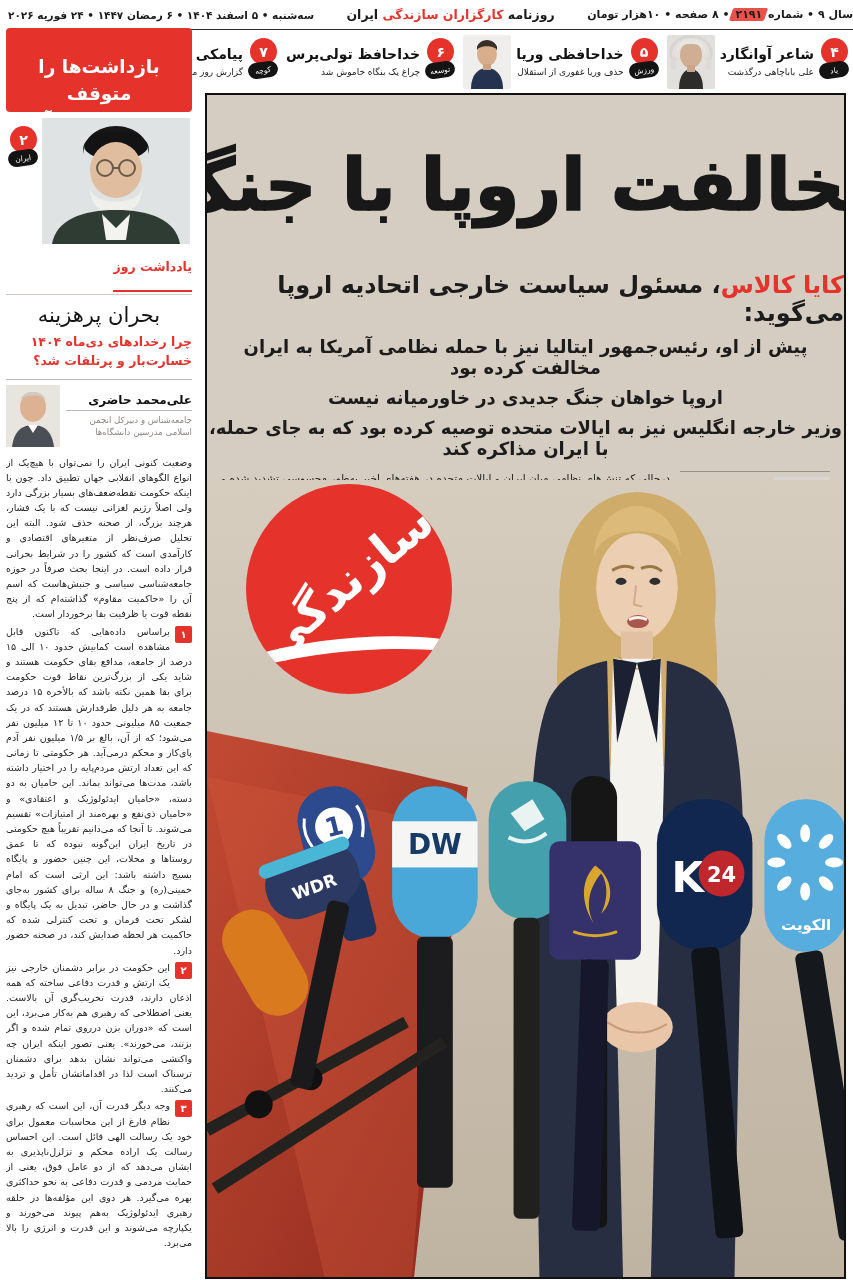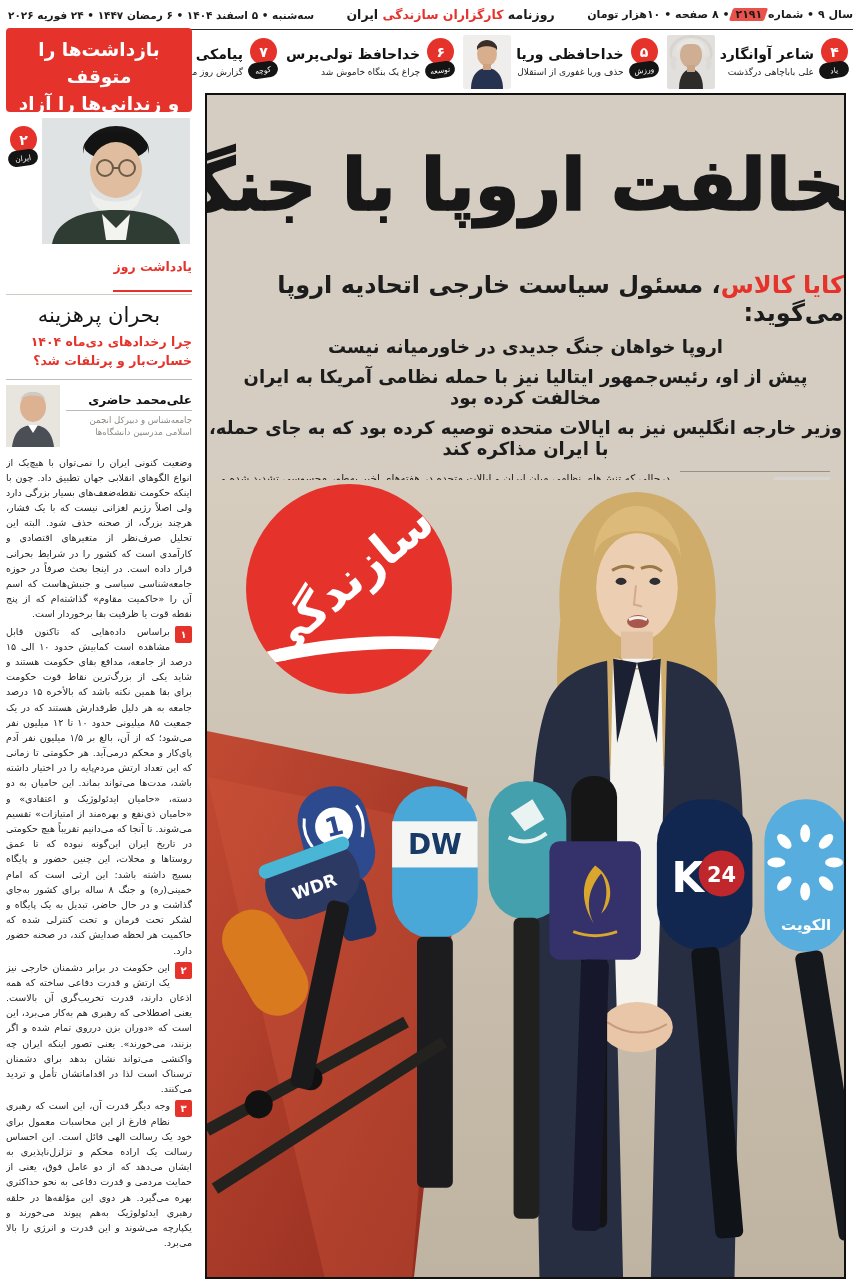--- a/index.html
+++ b/index.html
@@ -23,21 +23,21 @@
   .t-badge { position:relative; width:30px; height:52px; flex:0 0 30px; }
   .t-num { position:absolute; top:2px; right:1px; width:27px; height:27px; border-radius:50%; background:#e5332c; color:#fff; font-weight:bold; font-size:14px; display:flex; align-items:center; justify-content:center; }
   .t-tab { position:absolute; top:26px; right:0; width:30px; height:16px; border-radius:8px; background:#141414; color:#fff; font-size:7.5px; display:flex; align-items:center; justify-content:center; transform:rotate(-8deg); }
   .t-text { flex:1; text-align:right; line-height:1.25; }
   .t-title { font-size:14px; font-weight:bold; color:#121212; white-space:nowrap; }
   .t-sub { font-size:9px; color:#222; margin-top:3px; white-space:nowrap; }
   .t-photo { flex:0 0 48px; width:48px; height:54px; overflow:hidden; border-radius:2px; }
 
   
   .sidebar { position:absolute; top:28px; left:6px; width:186px; height:1252px; overflow:hidden; }
-  .red-box { background:#e5332c; border-radius:4px; color:#fff; text-align:center; font-weight:bold; font-size:18.5px; line-height:1.45; padding:9px 4px; height:84px; }
+  .red-box { background:#e5332c; border-radius:4px; color:#fff; text-align:center; font-weight:bold; font-size:18.5px; line-height:1.45; padding:26px 4px; height:84px; }
   .kh-summary { margin-top:9px; text-align:center; font-size:11.8px; font-weight:bold; line-height:1.55; color:#111; }
   .kh-row { position:relative; height:128px; margin-top:6px; }
   .kh-photo { position:absolute; right:2px; top:0; width:148px; height:126px; }
   .side-badge { position:absolute; left:2px; top:6px; width:30px; height:52px; }
   .side-badge .t-num { right:1px; }
   .note-label-row { margin-top:10px; }
   .note-label { display:inline-block; color:#e5332c; font-weight:bold; font-size:12.5px; padding-bottom:16px; border-bottom:2.5px solid #e5332c; }
   .note-rule { border-top:1px solid #cfcac2; margin-top:2px; }
   .note-title { margin-top:8px; font-size:21px; font-weight:normal; color:#141414; text-align:center; }
   .note-sub { margin-top:6px; color:#e5332c; font-weight:bold; font-size:12.5px; line-height:1.5; text-align:right; }
@@ -202,22 +202,22 @@
       <p class="item"><span class="n-num">۲</span><span>این حکومت در برابر دشمنان خارجی نیز یک ارتش و قدرت دفاعی ساخته که همه اذعان دارند، قدرت تخریب‌گری آن بالاست. یعنی اصطلاحی که رهبری هم به‌کار می‌برد، این است که «دوران بزن درروی تمام شده و اگر بزنند، می‌خورند». یعنی تصور اینکه ایران چه واکنشی می‌تواند نشان بدهد برای دشمنان ترسناک است لذا در اقداماتشان تأمل و تردید می‌کنند.</span></p>
       <p class="item"><span class="n-num">۳</span><span>وجه دیگر قدرت آن، این است که رهبری نظام فارغ از این محاسبات معمول برای خود یک رسالت الهی قائل است. این احساس رسالت یک اراده محکم و تزلزل‌ناپذیری به ایشان می‌دهد که از دو عامل فوق، یعنی از حمایت مردمی و قدرت دفاعی به نحو حداکثری بهره می‌گیرد. هر دوی این مؤلفه‌ها در حلقه رهبری ایدئولوژیک به‌هم پیوند می‌خورند و یکپارچه می‌شوند و این قدرت و انرژی را بالا می‌برد.</span></p>
 
     </div>
 
   </aside>
 
   <main class="main-box">
     <h1 class="headline">مخالفت اروپا با جنگ</h1>
     <p class="kicker"><span class="red">کایا کالاس</span><span>، مسئول سیاست خارجی اتحادیه اروپا می‌گوید:</span></p>
+    <p class="deck">پیش از او، رئیس‌جمهور ایتالیا نیز با حمله نظامی آمریکا به ایران مخالفت کرده بود</p>
     <p class="deck">اروپا خواهان جنگ جدیدی در خاورمیانه نیست</p>
-    <p class="deck">پیش از او، رئیس‌جمهور ایتالیا نیز با حمله نظامی آمریکا به ایران مخالفت کرده بود</p>
     <p class="deck">وزیر خارجه انگلیس نیز به ایالات متحده توصیه کرده بود که به جای حمله، با ایران مذاکره کند</p>
     <div class="lead-row">
       <div class="byline">
         <div class="byline-inner">
           <div class="byline-photo">
             <svg viewBox="0 0 56 58" width="56" height="58">
                 <rect width="56" height="58" fill="#d8d5d0"></rect>
                 <ellipse cx="28" cy="23" rx="13" ry="15" fill="#cbc7c1"></ellipse>
                 <path d="M15,17 C17,8 39,8 41,17 C39,12 34,9 28,9 C22,9 17,12 15,17 Z" fill="#8e8a84"></path>
                 <path d="M8,58 C10,44 18,39 28,39 C38,39 46,44 48,58 Z" fill="#efedea"></path>

